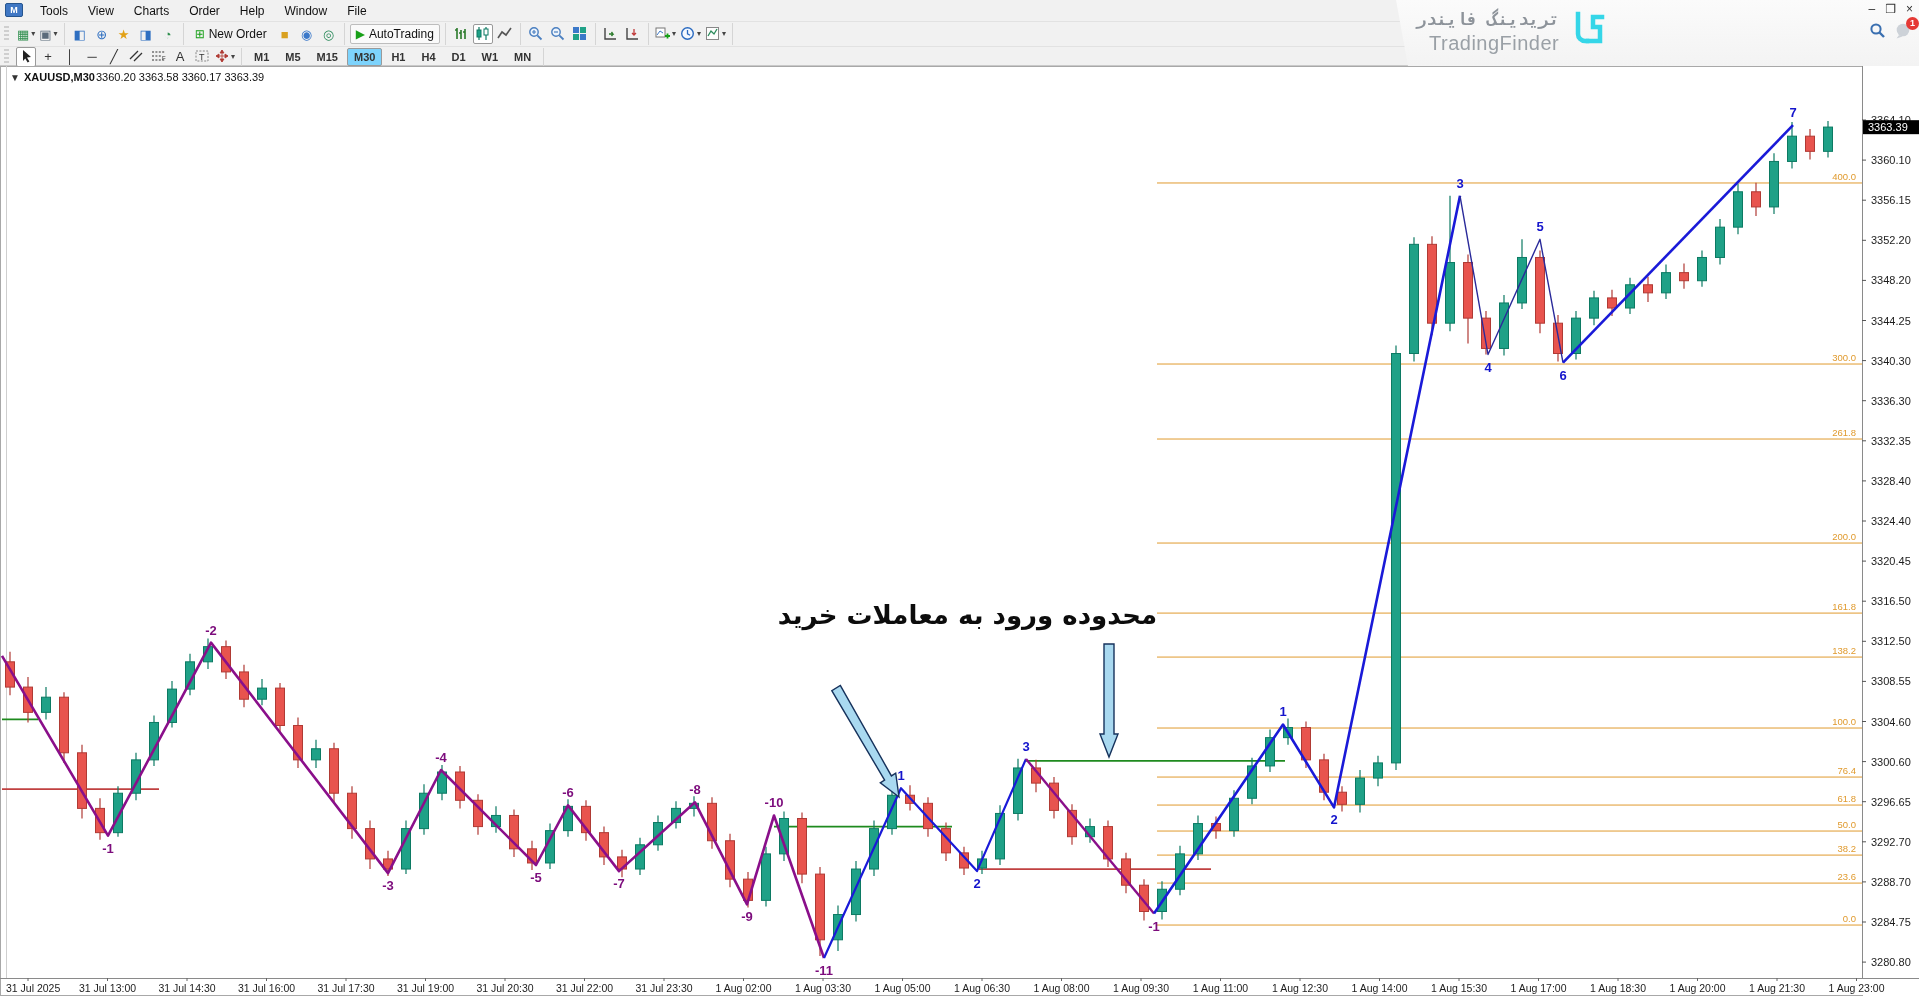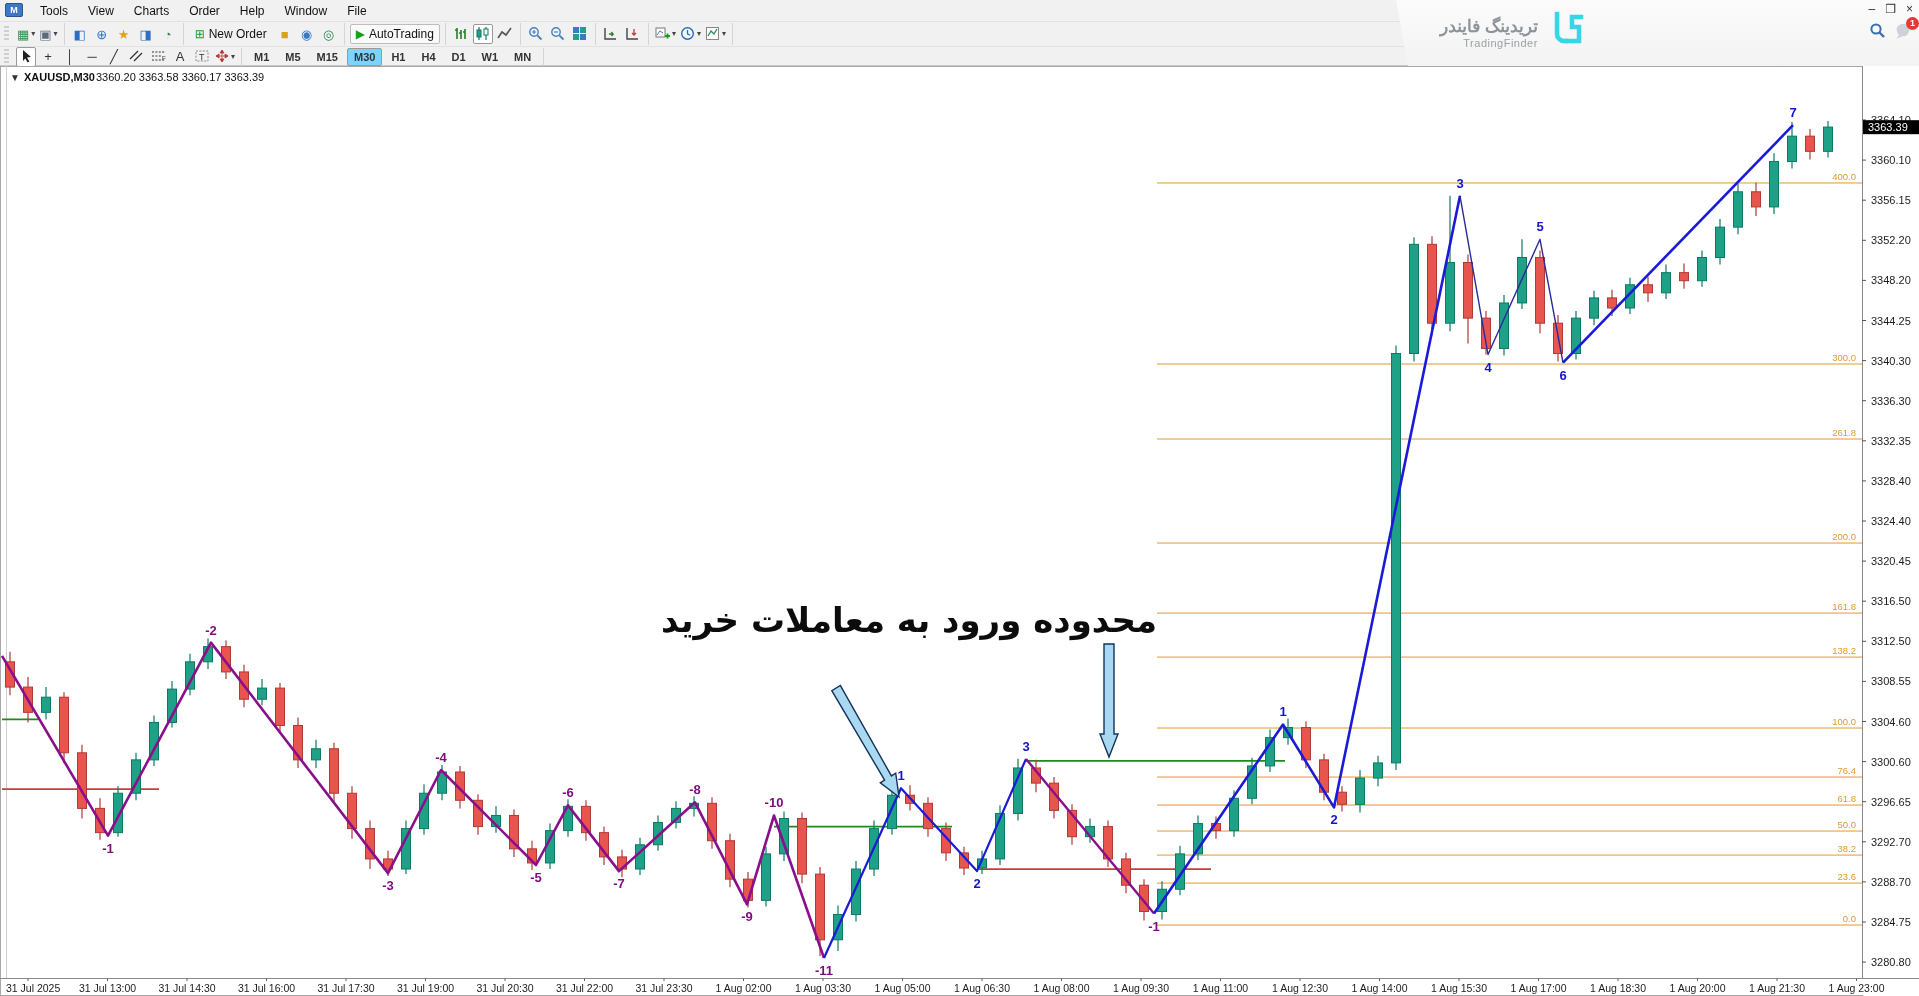--- a/index.html
+++ b/index.html
@@ -32,35 +32,35 @@
     border:1px solid transparent; border-radius:2px; cursor:default; }
   .tf-btn.active { border:1px solid #9a9a9a; background:#7dd3fc; }
   .grip { width:5px; height:16px; margin:0 2px;
     background:repeating-linear-gradient(180deg,#cfcfcf 0 2px,transparent 2px 4px); }
   
   #brand { position:absolute; top:0; right:0; width:545px; height:66px; z-index:6;
     background:linear-gradient(180deg,#fbfbfb,#f3f3f3);
     clip-path:polygon(22px 0, 100% 0, 100% 100%, 34px 100%);
     display:flex; align-items:center; }
   #brand-text { margin-left:42px; text-align:right; line-height:1.25; }
-  #brand-fa { font-family:Liberation Sans, sans-serif; font-size:17px; font-weight:bold; color:#8d939a;margin-left:24px; }
-  #brand-en { font-size:11px; color:#9aa0a6; letter-spacing:0.5px; }
+  #brand-fa { font-family:Liberation Mono, monospace; font-size:17px; font-weight:bold; color:#8d939a; }
+  #brand-en { font-size:20px; color:#9aa0a6; letter-spacing:0.5px; }
   #brand-logo { margin-left:10px; }
   #brand-controls { position:absolute; right:6px; top:2px; width:72px; }
   #win-controls { display:flex; justify-content:flex-end; gap:10px; font-size:12px; color:#333; }
   #win-controls span { cursor:default; }
   #util-icons { display:flex; justify-content:flex-end; align-items:center; gap:8px; margin-top:6px; position:relative; }
   .nbadge { position:absolute; top:-5px; right:-6px; background:#e53935; color:#fff;
     font-size:9px; font-weight:bold; border-radius:50%; width:13px; height:13px;
     text-align:center; line-height:13px; }
   
   #chart { position:absolute; left:0; top:66px; width:1919px; height:930px; background:#fff; }
   #csvg { position:absolute; left:0; top:0; }
   .fa-note { position:absolute; direction:rtl; font-family:"DejaVu Sans",sans-serif;
-    font-weight:bold; font-size:34px; color:#0c0c0c; white-space:nowrap; }
+    font-weight:bold; font-size:26px; color:#0c0c0c; white-space:nowrap; }
   #note1 { right:762px; top:534px; }
   #note2 { right:1196px; top:578px; }
 </style>
 </head>
 <body>
 
 <div id="topbars">
   <div id="menubar">
     <div class="appicon">M</div>
     <div id="menu-items" style="display:flex;">

